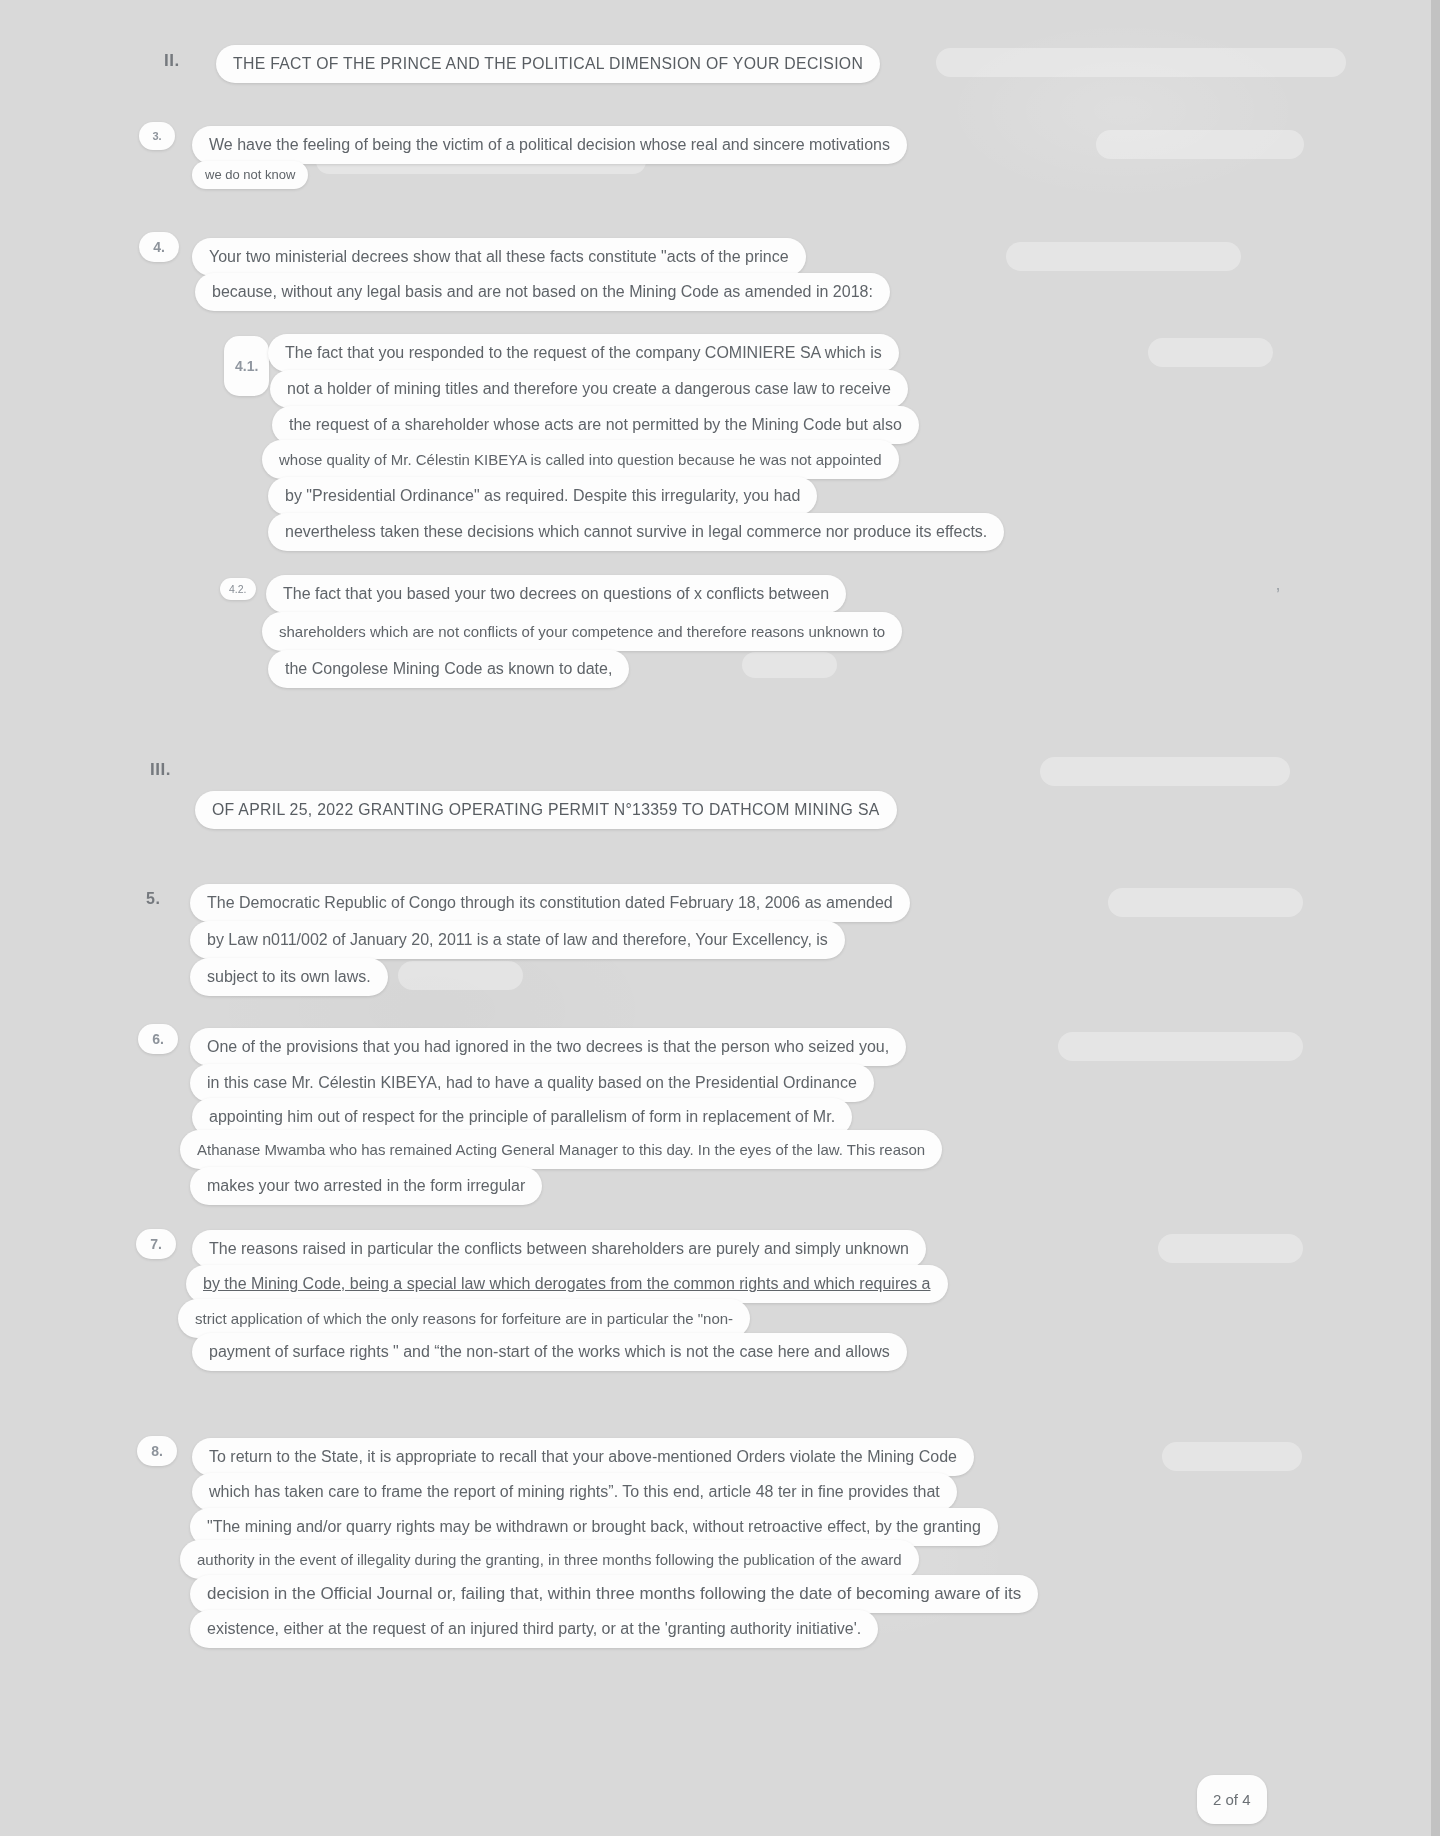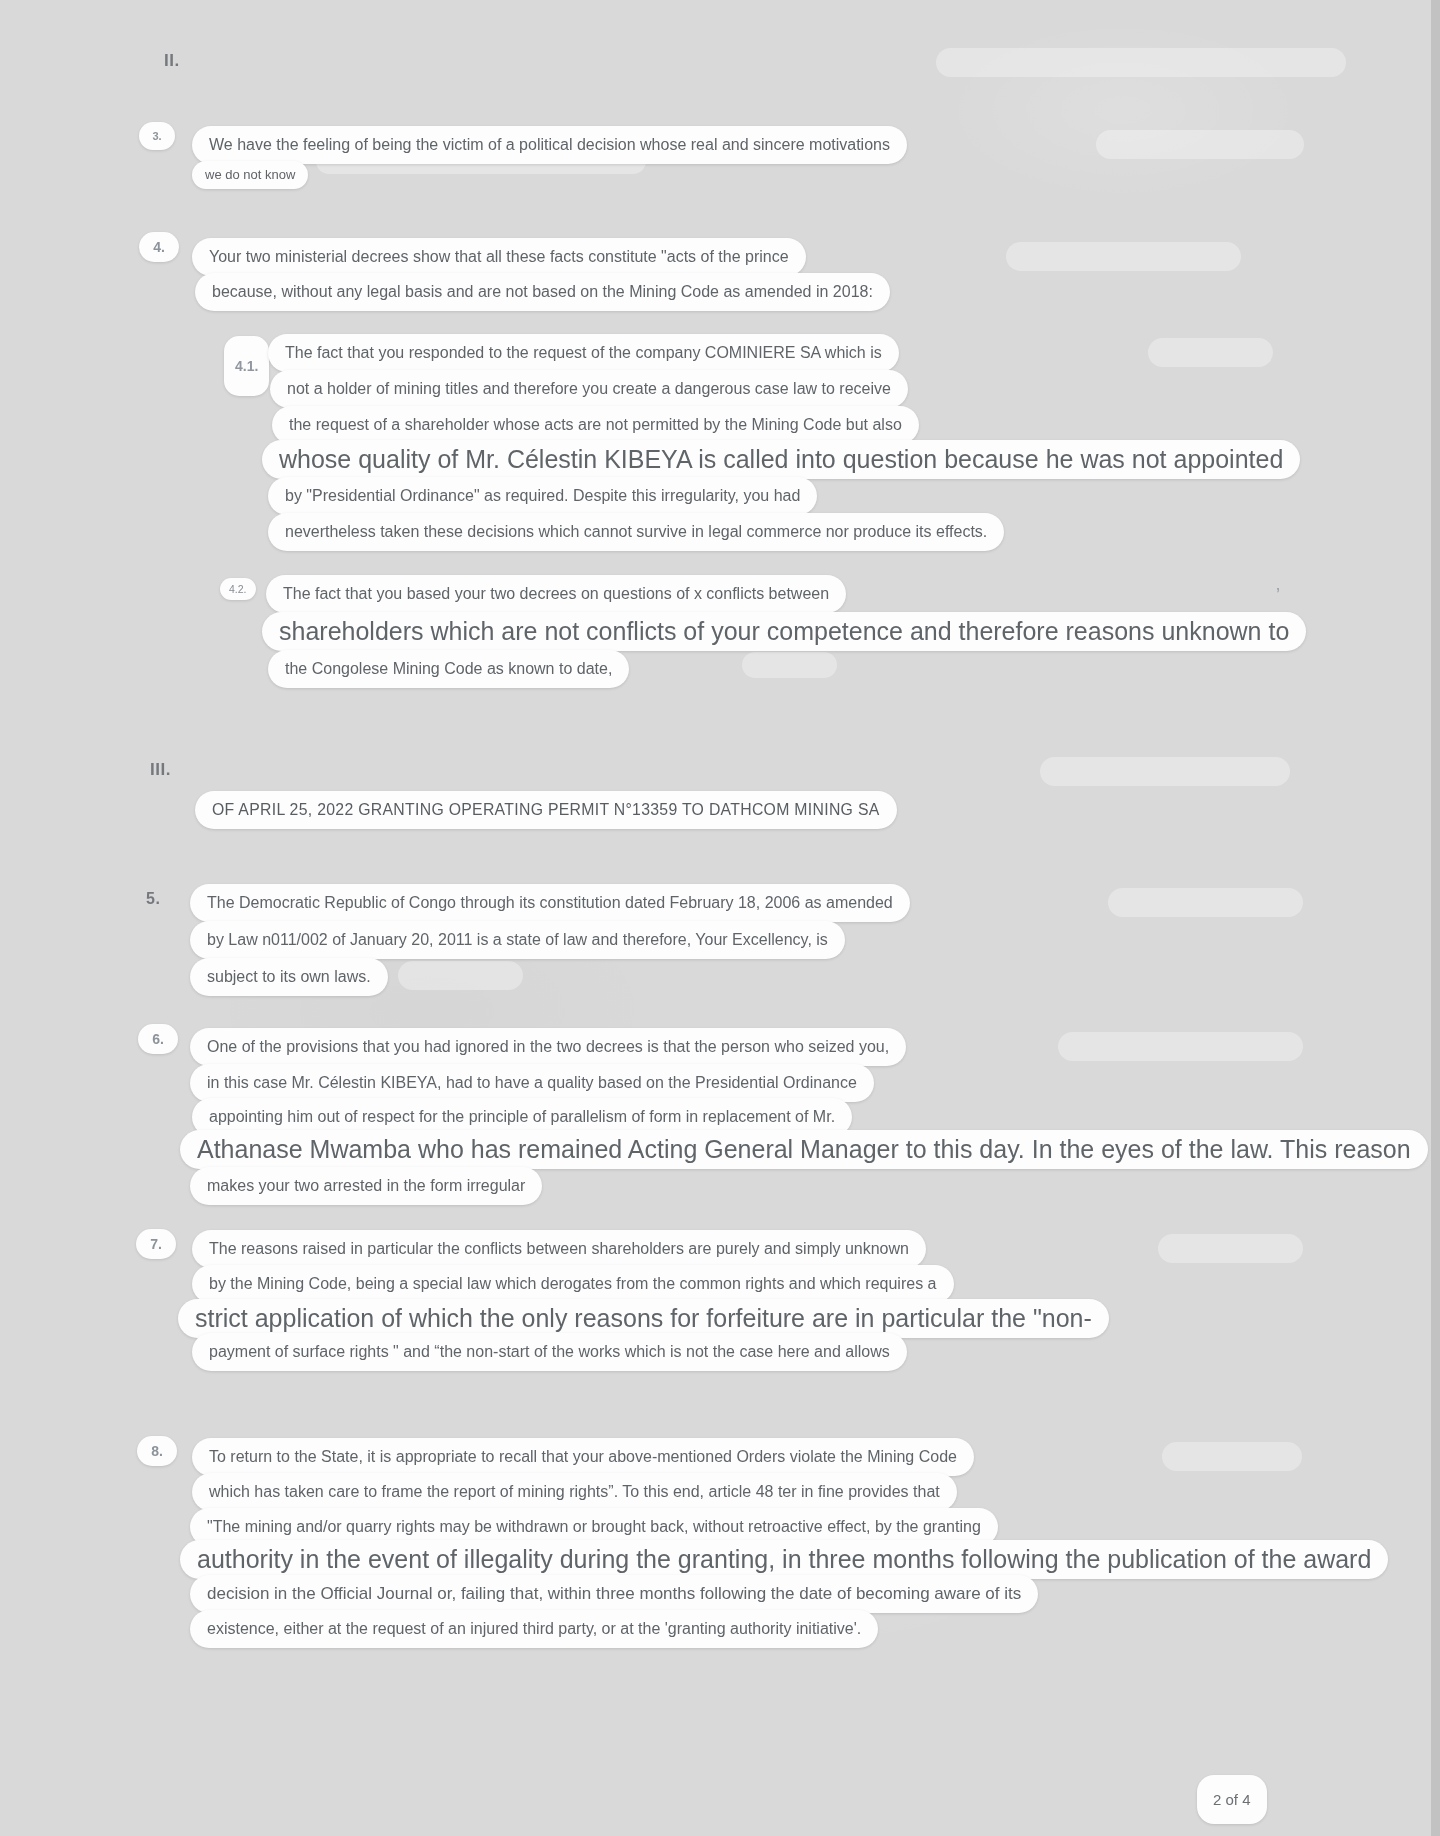--- a/index.html
+++ b/index.html
@@ -15,21 +15,21 @@
   .scan-edge{position:absolute;top:0;right:0;width:9px;height:100%;background:#c2c2c2;}
   .ghost{position:absolute;height:29px;border-radius:15px;background:rgba(255,255,255,.32);}
   .pill{
     position:absolute;display:inline-block;white-space:nowrap;
     background:#fdfdfd;color:#5f6469;
     border-radius:20px;padding:9px 17px;
     font-size:16px;line-height:20px;
     box-shadow:0 1px 3px rgba(0,0,0,.12);
   }
   .pill.head{font-size:15.8px;letter-spacing:.3px;color:#585d62;}
-  .pill.lg{font-size:25px;line-height:21px;}
+  .pill.lg{font-size:15px;line-height:21px;}
   .pill.md{font-size:17px;}
   .pill.sm{font-size:13px;line-height:16px;padding:6px 13px;border-radius:15px;}
   .num{
     position:absolute;color:#75797e;font-weight:bold;font-size:17px;letter-spacing:.5px;
   }
   .circle{
     position:absolute;background:#fdfdfd;color:#8d939b;font-weight:bold;
     border-radius:16px;display:flex;align-items:center;justify-content:center;
     box-shadow:0 1px 3px rgba(0,0,0,.12);
   }
@@ -62,20 +62,21 @@
   <div class="ghost" style="left:1148px;top:338px;width:125px;"></div>
   <div class="ghost" style="left:742px;top:652px;width:95px;height:26px;"></div>
   <div class="ghost" style="left:1040px;top:757px;width:250px;"></div>
   <div class="ghost" style="left:1108px;top:888px;width:195px;"></div>
   <div class="ghost" style="left:398px;top:961px;width:125px;"></div>
   <div class="ghost" style="left:1058px;top:1032px;width:245px;"></div>
   <div class="ghost" style="left:1158px;top:1234px;width:145px;"></div>
   <div class="ghost" style="left:1162px;top:1442px;width:140px;"></div>
 
   <div class="num" style="left:164px;top:51px;">II.</div>
+  <div class="pill head" style="left:216px;top:45px;">THE FACT OF THE PRINCE AND THE POLITICAL DIMENSION OF YOUR DECISION</div>
 
   <div class="circle c-sm" style="left:139px;top:122px;">3.</div>
   <div class="pill" style="left:192px;top:126px;">We have the feeling of being the victim of a political decision whose real and sincere motivations</div>
   <div class="pill sm" style="left:192px;top:161px;">we do not know</div>
 
   <div class="circle c-md" style="left:139px;top:232px;">4.</div>
   <div class="pill" style="left:192px;top:238px;">Your two ministerial decrees show that all these facts constitute "acts of the prince</div>
   <div class="pill" style="left:195px;top:273px;">because, without any legal basis and are not based on the Mining Code as amended in 2018:</div>
 
   <div class="marker-pill" style="left:224px;top:336px;">4.1.</div>
@@ -102,21 +103,21 @@
 
   <div class="circle c-md" style="left:138px;top:1024px;">6.</div>
   <div class="pill" style="left:190px;top:1028px;">One of the provisions that you had ignored in the two decrees is that the person who seized you,</div>
   <div class="pill" style="left:190px;top:1064px;">in this case Mr. Célestin KIBEYA, had to have a quality based on the Presidential Ordinance</div>
   <div class="pill" style="left:192px;top:1098px;">appointing him out of respect for the principle of parallelism of form in replacement of Mr.</div>
   <div class="pill lg" style="left:180px;top:1130px;">Athanase Mwamba who has remained Acting General Manager to this day. In the eyes of the law. This reason</div>
   <div class="pill" style="left:190px;top:1167px;">makes your two arrested in the form irregular</div>
 
   <div class="circle c-md" style="left:136px;top:1229px;">7.</div>
   <div class="pill" style="left:192px;top:1230px;">The reasons raised in particular the conflicts between shareholders are purely and simply unknown</div>
-  <div class="pill" style="left:192px;top:1265px;">by the Mining Code, being a special law which derogates from the common rights and which requires a</div>
+  <div class="pill" style="left:186px;top:1265px;text-decoration:underline;">by the Mining Code, being a special law which derogates from the common rights and which requires a</div>
   <div class="pill lg" style="left:178px;top:1299px;">strict application of which the only reasons for forfeiture are in particular the "non-</div>
   <div class="pill" style="left:192px;top:1333px;">payment of surface rights " and “the non-start of the works which is not the case here and allows</div>
 
   <div class="circle c-md" style="left:137px;top:1436px;">8.</div>
   <div class="pill" style="left:192px;top:1438px;">To return to the State, it is appropriate to recall that your above-mentioned Orders violate the Mining Code</div>
   <div class="pill" style="left:192px;top:1473px;">which has taken care to frame the report of mining rights”. To this end, article 48 ter in fine provides that</div>
   <div class="pill" style="left:190px;top:1508px;">"The mining and/or quarry rights may be withdrawn or brought back, without retroactive effect, by the granting</div>
   <div class="pill lg" style="left:180px;top:1540px;">authority in the event of illegality during the granting, in three months following the publication of the award</div>
   <div class="pill md" style="left:190px;top:1575px;">decision in the Official Journal or, failing that, within three months following the date of becoming aware of its</div>
   <div class="pill" style="left:190px;top:1610px;">existence, either at the request of an injured third party, or at the 'granting authority initiative'.</div>

